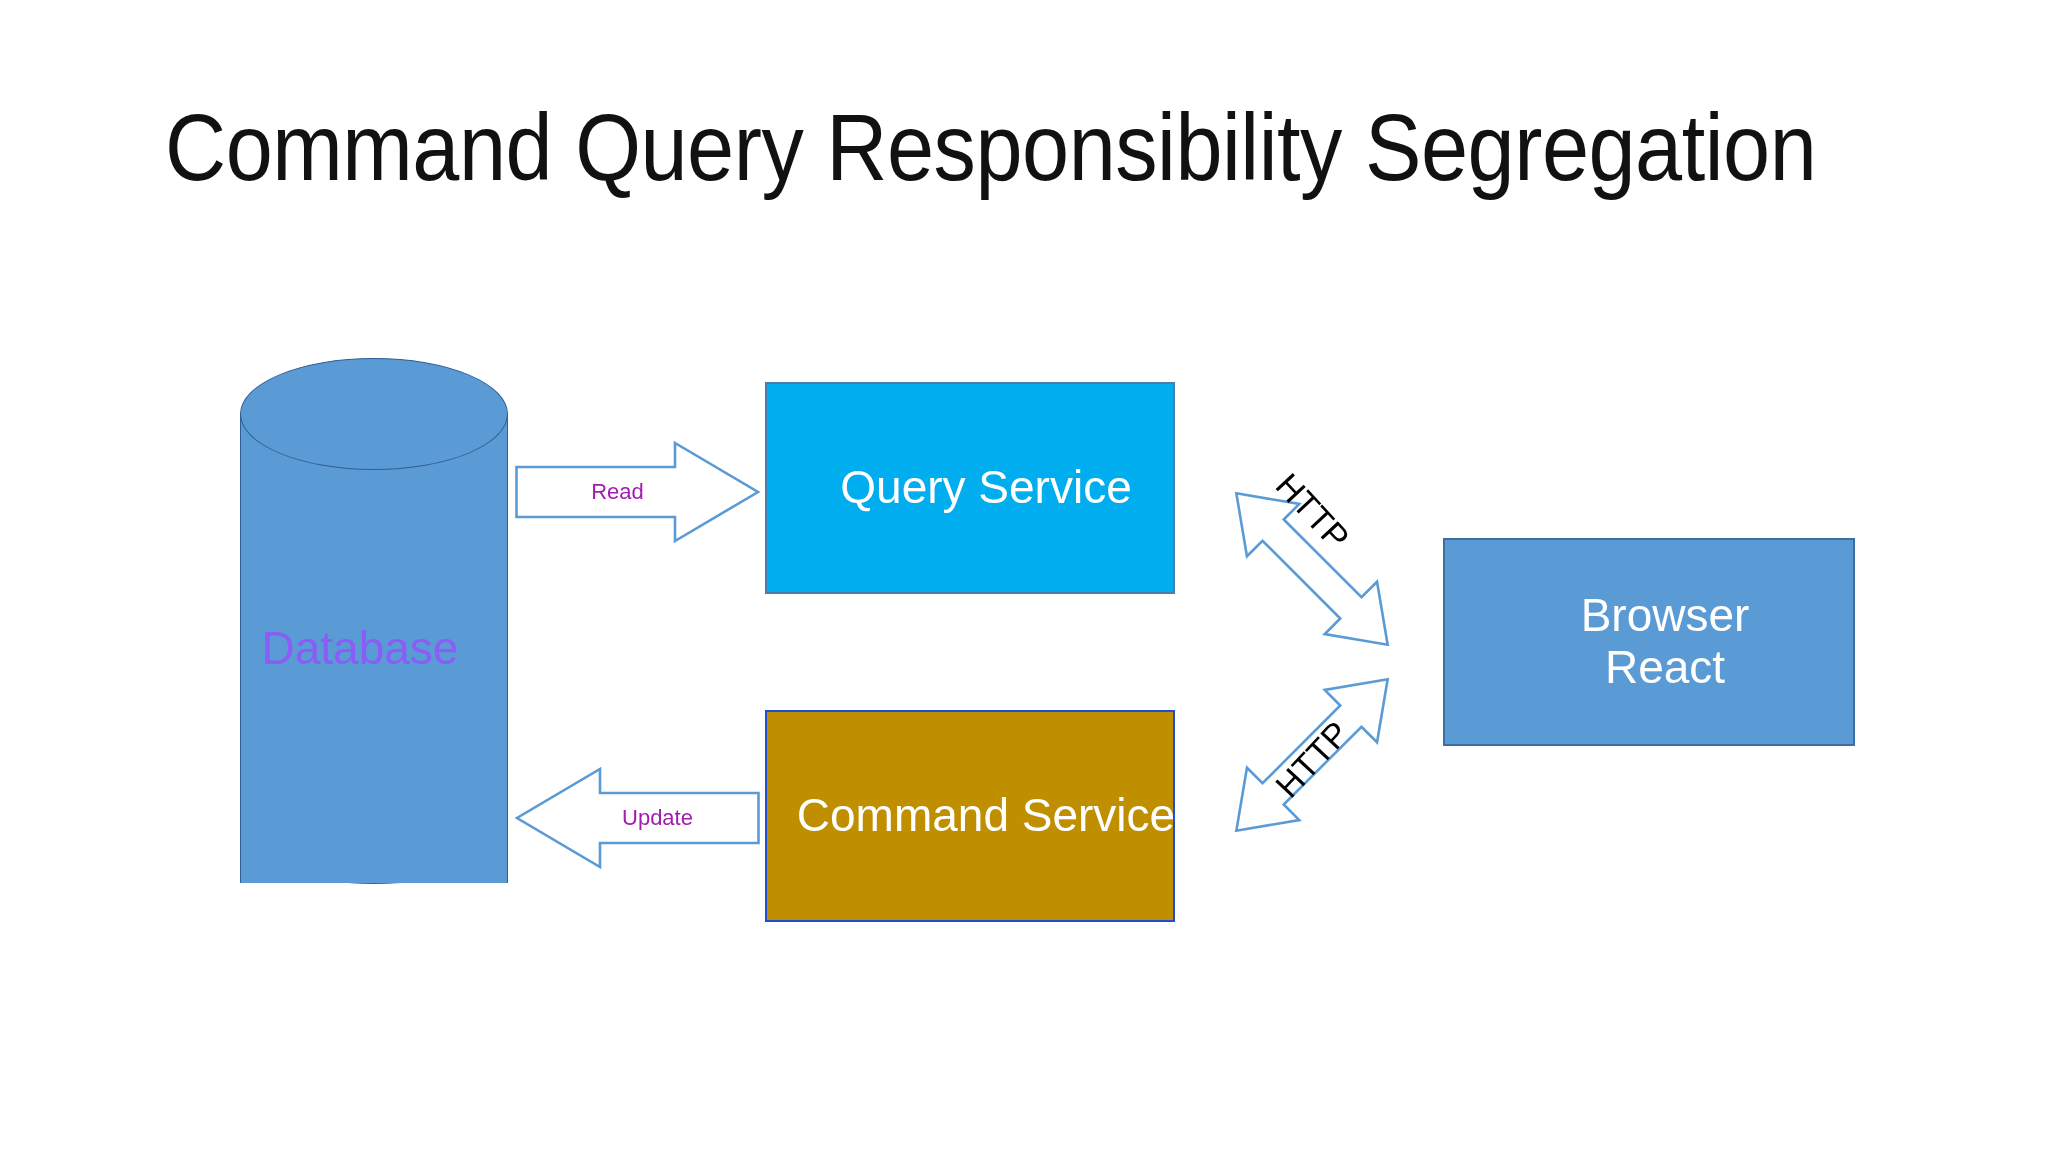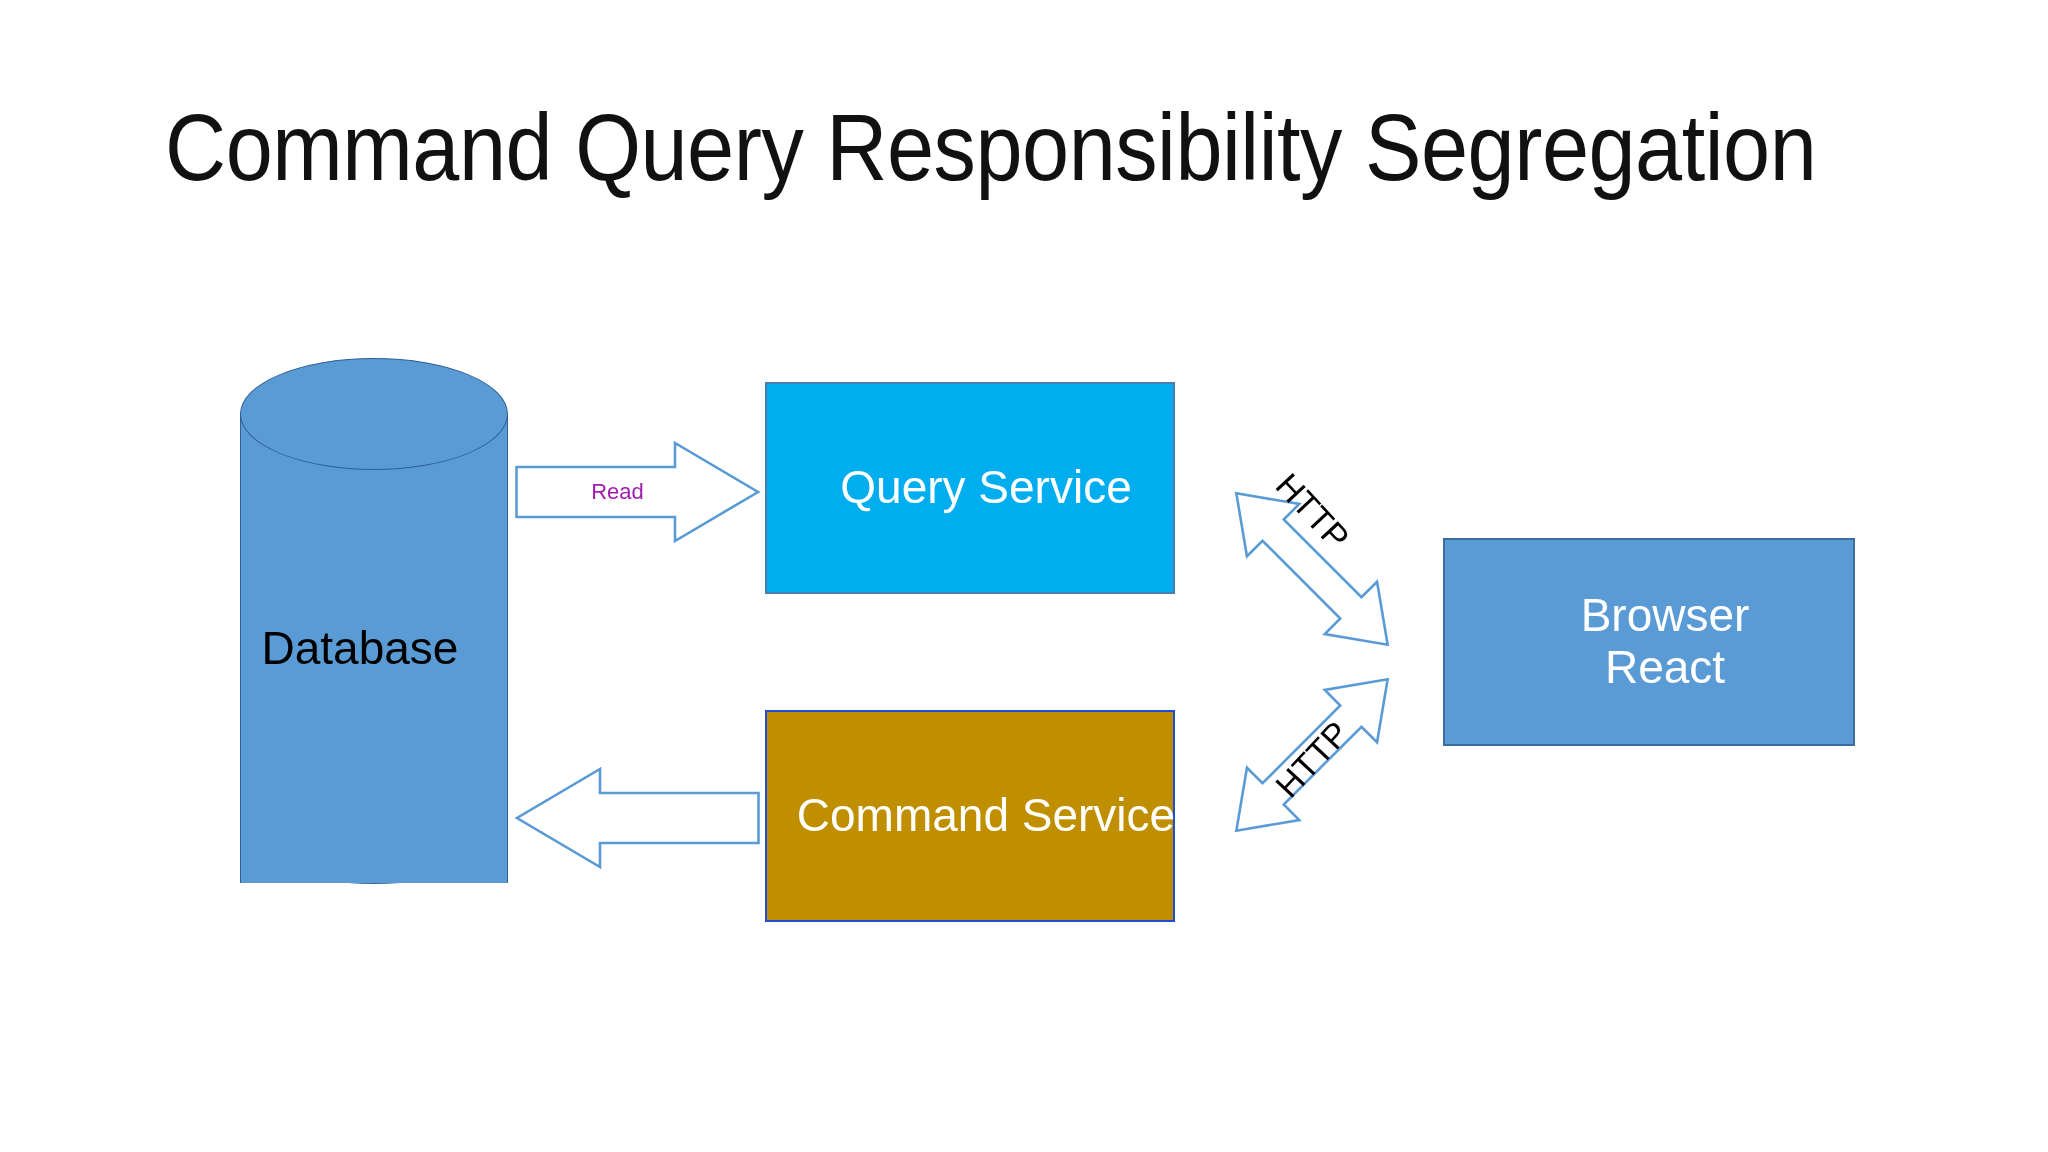--- a/index.html
+++ b/index.html
@@ -42,21 +42,21 @@
     box-sizing:border-box;border-top-color:transparent;
   }
   #db-top{
     position:absolute;left:0;top:0;width:268px;height:112px;
     background:#5B9BD5;border:1.5px solid #2F5F95;border-radius:50%;
     box-sizing:border-box;
   }
   #db-label{
     position:absolute;left:0;top:0;width:240px;height:580px;
     display:flex;align-items:center;justify-content:center;
-    color:#000000;font-size:46px;
+    color:#8b5cf6;font-size:46px;
   }
 
   
   #query-box{
     left:750px;top:382px;width:410px;height:212px;
     background:#00AEEF;border:2px solid #4A7EAE;
   }
   #command-box{
     left:750px;top:710px;width:410px;height:212px;
     background:#BF8F00;border:2px solid #1d4ed8;
@@ -117,20 +117,21 @@
     <div class="boxlabel">Query Service</div>
   </div>
 
   <div id="command-box" class="shape">
     <div class="boxlabel">Command Service</div>
   </div>
 
   <svg id="update-arrow" class="arrow-svg" viewBox="0 0 245 104" width="245" height="104">
     <path class="arrow-path" d="M 243.5,27 L 85,27 L 85,3 L 2,52 L 85,101 L 85,77 L 243.5,77 Z"></path>
   </svg>
+  <div id="update-label" class="arrow-text">Update</div>
 
   <div id="browser-box" class="shape">
     <div class="boxlabel">
       <span>Browser</span>
       <span>React</span>
     </div>
   </div>
 
   <svg id="http1-wrap" class="arrow-svg" viewBox="0 0 250 250" width="250" height="250">
     <g transform="rotate(45 125 125)">

